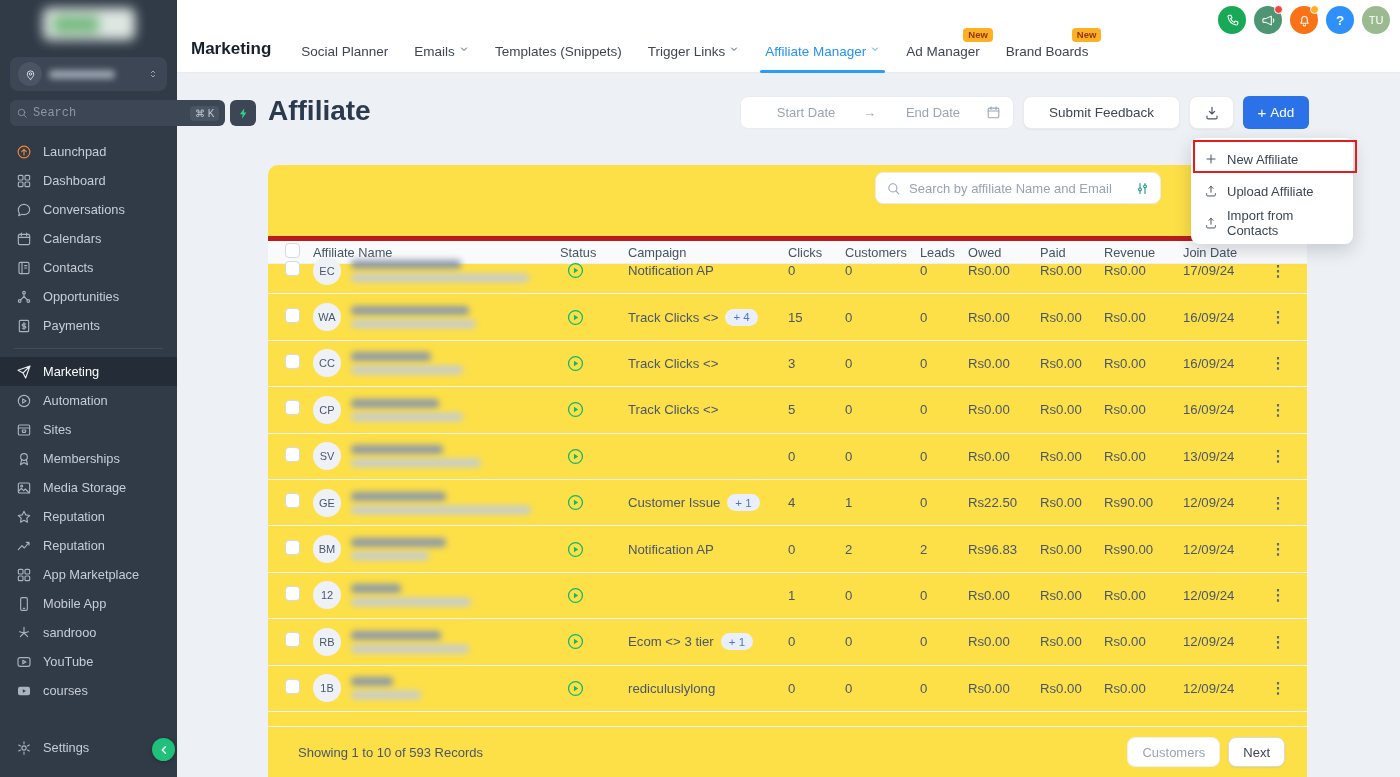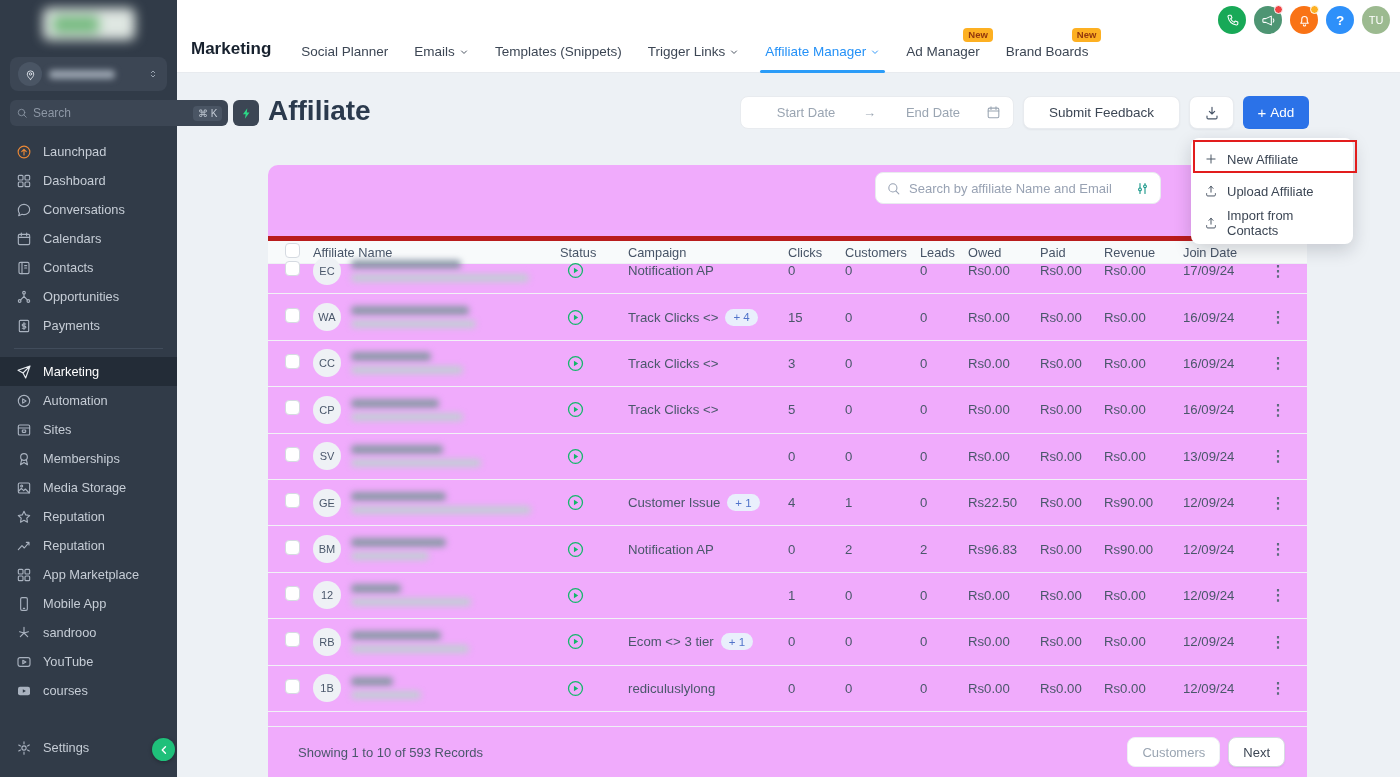--- a/index.html
+++ b/index.html
@@ -10,38 +10,38 @@
   .sidebar{position:absolute;left:0;top:0;width:177px;height:777px;background:#313b48;display:flex;flex-direction:column;z-index:3}
   .logo-wrap{height:48px;display:flex;align-items:center;justify-content:center}
   .logo-blur{width:92px;height:32px;border-radius:6px;background:#dfe7e2;position:relative;filter:blur(6px)}
   .logo-blur::after{content:"";position:absolute;left:10px;top:8px;width:46px;height:17px;border-radius:4px;background:#74b97e}
   .acct{margin:9px 10px 0;height:34px;background:#3c4654;border-radius:8px;display:flex;align-items:center;padding:0 8px;gap:7px;cursor:pointer}
   .acct-ico{width:24px;height:24px;border-radius:50%;background:#4a5564;color:#dde3ea;display:flex;align-items:center;justify-content:center;flex:none}
   .acct-bar{width:66px;height:9px;border-radius:4px;background:#98a2ae;filter:blur(3px)}
   .acct-chev{margin-left:auto;color:#99a3b0;display:flex}
   .sb-search-row{margin:9px 10px 0;display:flex;gap:5px}
   .sb-search{flex:1;height:26px;background:#3c4654;border-radius:6px;display:flex;align-items:center;padding:0 6px;gap:5px;color:#8d97a5}
-  .sb-search input{flex:1;min-width:0;background:none;border:none;outline:none;color:#c9d1da;font-size:12px;font-family:Liberation Sans, sans-serif}
+  .sb-search input{flex:1;min-width:0;background:none;border:none;outline:none;color:#c9d1da;font-size:12px;font-family:Liberation Mono, monospace}
   .sb-search input::placeholder{color:#8d97a5}
   .kbd{background:#4a5564;border-radius:4px;font-size:10px;color:#c2cad4;padding:2px 5px;white-space:nowrap}
   .spark-btn{width:26px;height:26px;border-radius:6px;background:#3c4654;color:#2bd886;display:flex;align-items:center;justify-content:center;cursor:pointer;flex:none}
   .nav{margin-top:11px;flex:1;overflow:hidden}
   .nav-item{height:29px;display:flex;align-items:center;gap:11px;padding:0 16px;color:#c6cdd6;font-size:12.8px;cursor:pointer;white-space:nowrap}
   .nav-item .ni-ico{width:16px;height:16px;color:#a9b2bf;flex:none;display:flex;align-items:center;justify-content:center}
   .nav-item.active{background:#232c37;color:#fff}
   .nav-item.active .ni-ico{color:#e7ebf0}
   .nav-div{height:1px;background:#414c5b;margin:8px 14px}
   .sb-settings{margin-bottom:15px}
   .collapse-btn{position:absolute;right:2px;bottom:16px;width:23px;height:23px;border-radius:50%;background:#1fc07a;color:#fff;display:flex;align-items:center;justify-content:center;cursor:pointer;box-shadow:0 1px 4px rgba(0,0,0,.3)}
 
   
   .topbar{position:absolute;left:177px;top:0;width:1223px;height:73px;background:#fff;border-bottom:1px solid #e8ebef;z-index:2}
   .tb-row{position:absolute;left:14px;bottom:13px;display:flex;align-items:flex-end;gap:26px}
   .tb-title{font-size:17px;font-weight:700;color:#17212e;margin-right:4px}
-  .tab{position:relative;font-size:13.5px;color:#3c4654;display:flex;align-items:center;gap:4px;cursor:pointer}
+  .tab{position:relative;font-size:13.5px;color:#3c4654;display:flex;align-items:flex-start;gap:4px;cursor:pointer}
   .tab.active{color:#2491f7}
   .tab.active::after{content:"";position:absolute;left:-5px;right:-5px;bottom:-14px;height:3px;background:#2b9cf8;border-radius:2px}
   .badge-new{position:absolute;top:-16px;right:-13px;background:#fdb022;color:#93370d;font-size:9.5px;font-weight:700;padding:2px 5px;border-radius:4px;line-height:1}
   .tb-icons{position:absolute;top:6px;right:10px;display:flex;gap:8px}
   .circ{width:28px;height:28px;border-radius:50%;display:flex;align-items:center;justify-content:center;color:#fff;position:relative;font-size:13.5px;font-weight:700;cursor:pointer}
   .circ .dot{position:absolute;top:-1px;right:-1px;width:9px;height:9px;border-radius:50%;border:1px solid #fff}
   .circ.initials{font-size:11px;font-weight:500}
 
   
   .main{position:absolute;left:177px;top:73px;width:1223px;height:704px}
@@ -55,21 +55,21 @@
   .sf-btn{width:157px}
   .dl-btn{width:45px;color:#475467}
   .add-btn{width:66px;height:33px;background:#2b72e8;color:#fff;border-radius:6px;display:flex;align-items:center;justify-content:center;gap:4px;font-size:13.5px;font-weight:500;cursor:pointer}
   .add-plus{font-size:15px;font-weight:400;line-height:1}
 
   .dropdown{position:absolute;left:1014px;top:65px;width:162px;background:#fff;border-radius:8px;box-shadow:0 6px 18px rgba(16,24,40,.18);padding:5px 0;z-index:6}
   .dd-item{height:29px;display:flex;align-items:center;gap:9px;padding:16px 13px;font-size:13px;color:#3c4654;cursor:pointer}
   .dd-ico{width:14px;height:14px;color:#4a5564;display:flex;align-items:center;justify-content:center}
   .red-annot{position:absolute;left:2px;top:2px;width:164px;height:33px;border:2px solid #e21d1d}
 
-  .card{position:absolute;left:91px;top:92px;width:1039px;height:612px;background:#f0abfc;border-radius:10px 10px 0 0}
+  .card{position:absolute;left:91px;top:92px;width:1039px;height:612px;background:#fde047;border-radius:10px 10px 0 0}
   .search-row{position:absolute;left:607px;top:7px;width:286px;height:32px;border:1px solid #e8ebef;border-radius:8px;display:flex;align-items:center;padding:0 10px;gap:8px;color:#98a2b3;background:#fff}
   .search-row input{flex:1;min-width:0;border:none;outline:none;font-size:13px;color:#344054;background:none;font-family:inherit}
   .search-row input::placeholder{color:#98a2b3}
   .filter-ico{color:#0e9384;display:flex}
 
   .trow{display:grid;grid-template-columns:28px 247px 68px 160px 57px 75px 48px 72px 64px 79px 87px 1fr;align-items:center;padding:0 17px;height:100%}
   .thead{position:absolute;left:0;top:71px;width:100%;height:28px;background:#f8fafb;border-top:5px solid #b91c1c;border-bottom:1px solid #eef1f4}
   .th{font-size:12.8px;color:#475467}
   .tbody{position:absolute;left:0;top:83px;width:100%}
   .body-row{height:46.4px;border-bottom:1px solid #f1f3f6}

